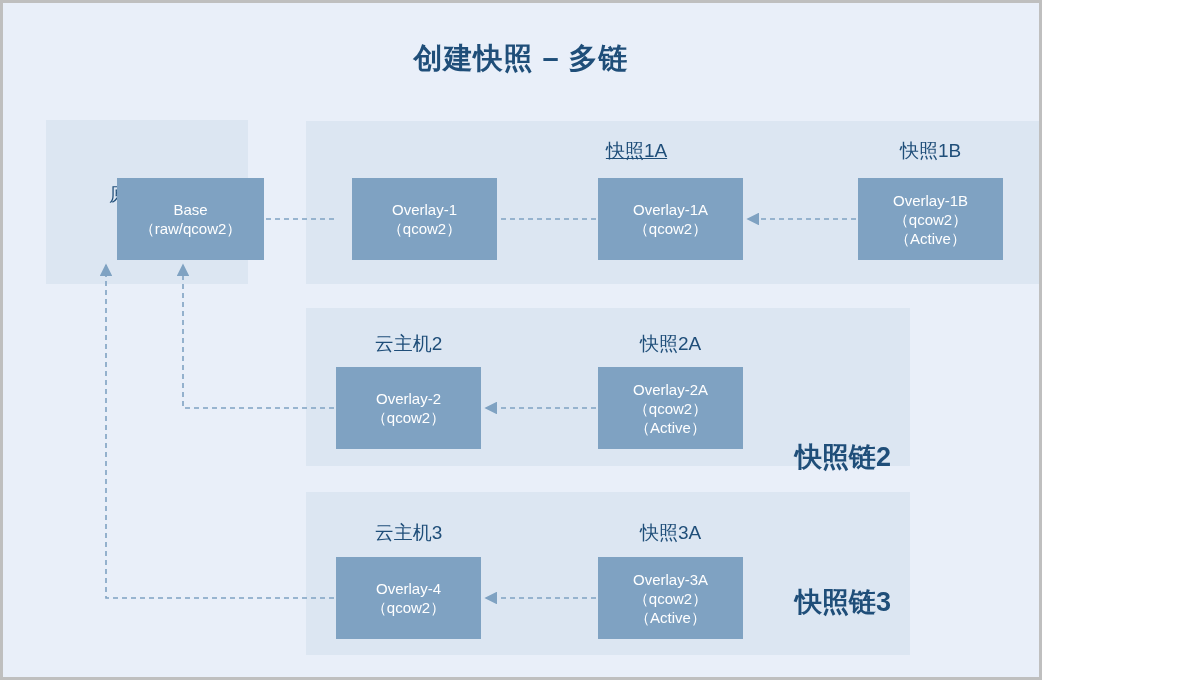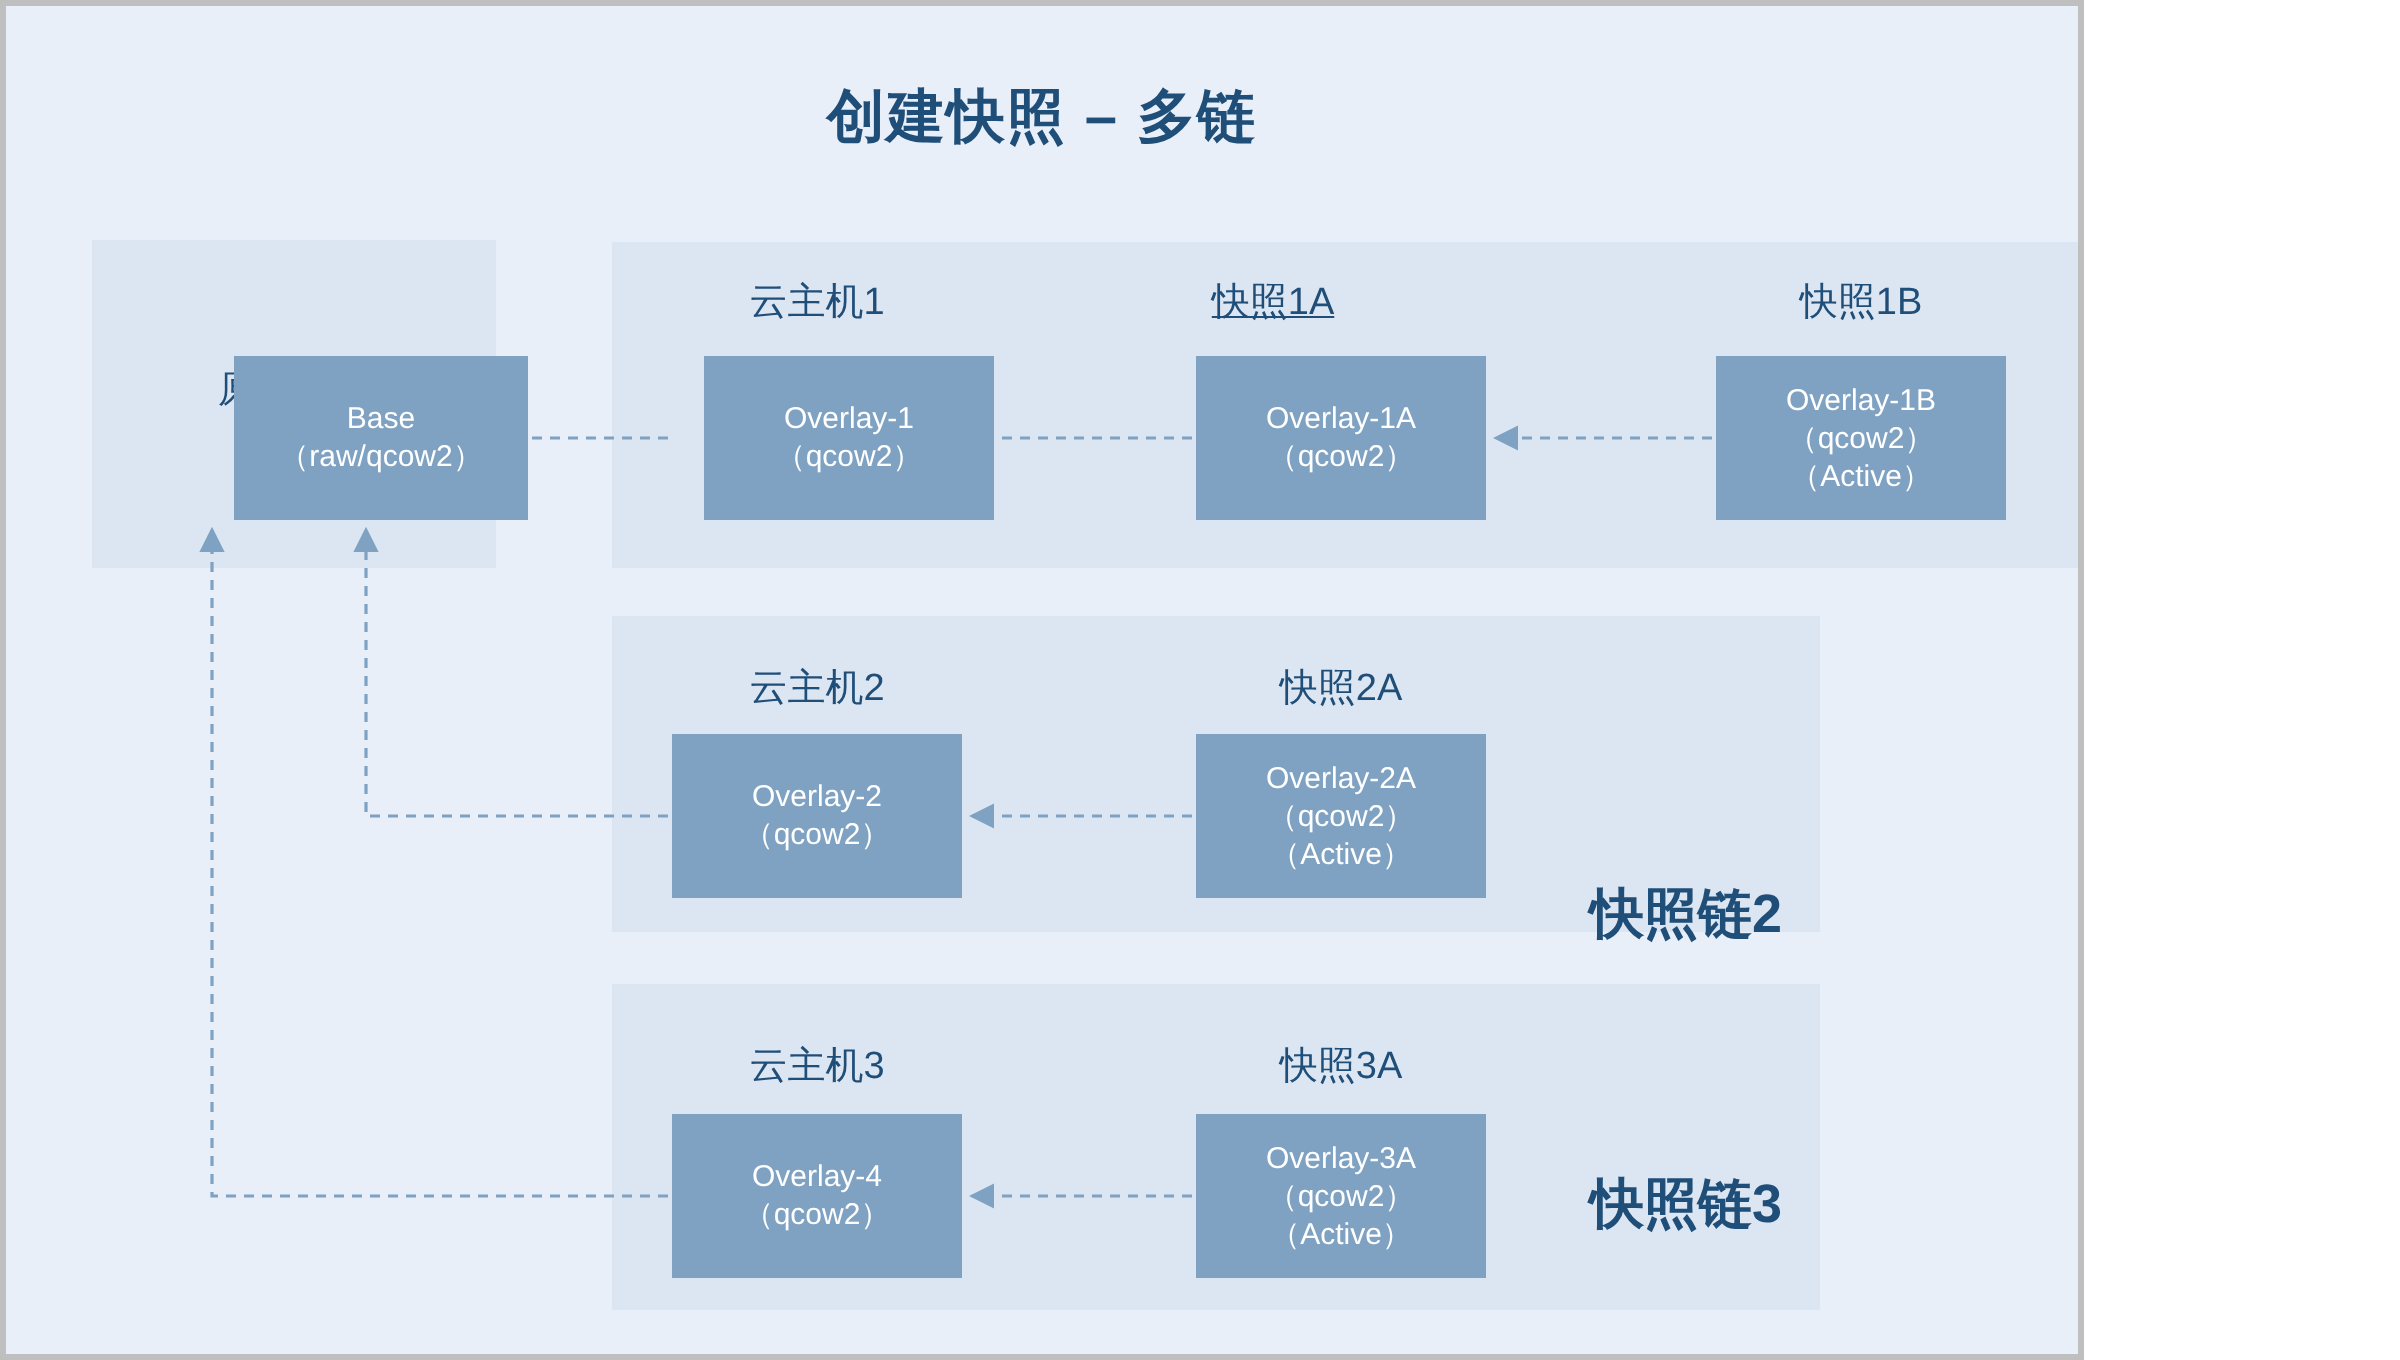--- a/index.html
+++ b/index.html
@@ -92,21 +92,20 @@
     <path class="connector" d="M593 595 L483 595" marker-end="url(#arrowhead)"></path>
     <path class="connector" d="M331 595 L103 595 L103 262" marker-end="url(#arrowhead)"></path>
   </svg>
 
   <div class="panel-label" style="left:43px;top:139px;width:202px;">原始镜像</div>
   <div class="node-box base-box" style="left:70px;top:175px;margin-left:44px;">
     <span>Base</span>
     <span>（raw/qcow2）</span>
   </div>
 
-  <div class="node-label" style="left:333px;top:135px;">云主机1</div>
   <div class="node-label" style="left:561px;top:135px;text-decoration:underline;">快照1A</div>
   <div class="node-label" style="left:855px;top:135px;">快照1B</div>
 
   <div class="node-box" style="left:349px;top:175px;">
     <span>Overlay-1</span>
     <span>（qcow2）</span>
   </div>
   <div class="node-box" style="left:595px;top:175px;">
     <span>Overlay-1A</span>
     <span>（qcow2）</span>

